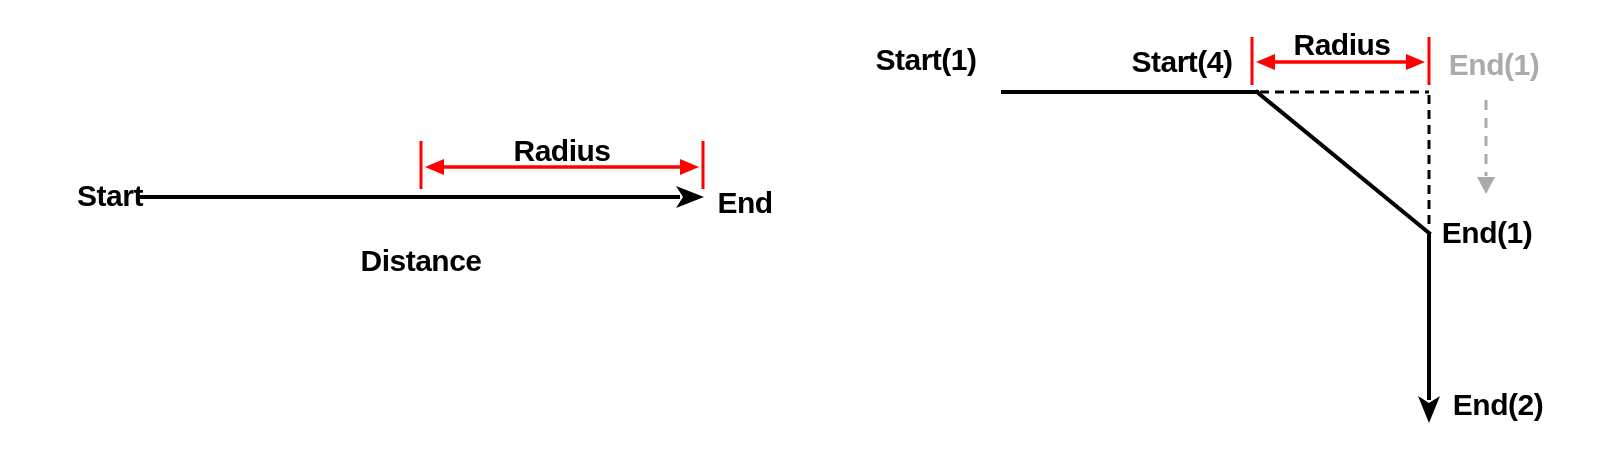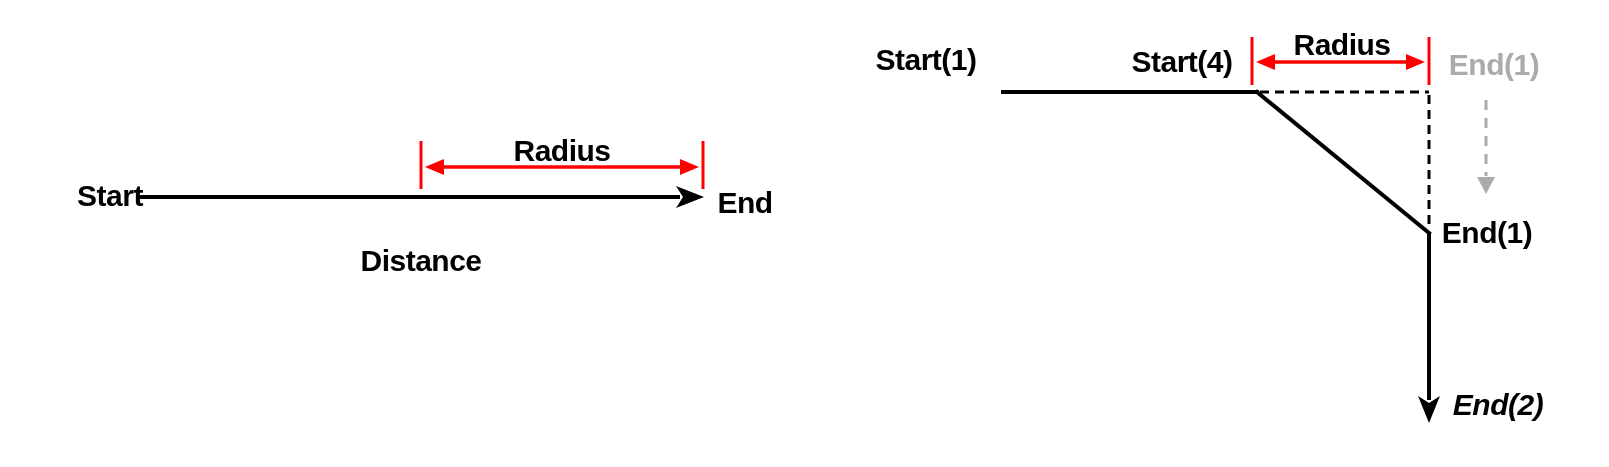--- a/index.html
+++ b/index.html
@@ -76,15 +76,15 @@
   <div class="label" style="left:110px; top:196px;">Start</div>
   <div class="label" style="left:745px; top:203px;">End</div>
   <div class="label" style="left:562px; top:151px;">Radius</div>
   <div class="label" style="left:421px; top:246px;margin-top:15px;">Distance</div>
 
   <div class="label" style="left:926px; top:60px;">Start(1)</div>
   <div class="label" style="left:1182px; top:62px;">Start(4)</div>
   <div class="label" style="left:1342px; top:45px;">Radius</div>
   <div class="label gray" style="left:1494px; top:65px;">End(1)</div>
   <div class="label" style="left:1487px; top:233px;">End(1)</div>
-  <div class="label" style="left:1498px; top:405px;font-style:italic;">End(2)</div>
+  <div class="label" style="left:1498px; top:405px;">End(2)</div>
 
 </div>
 
 </body></html>

